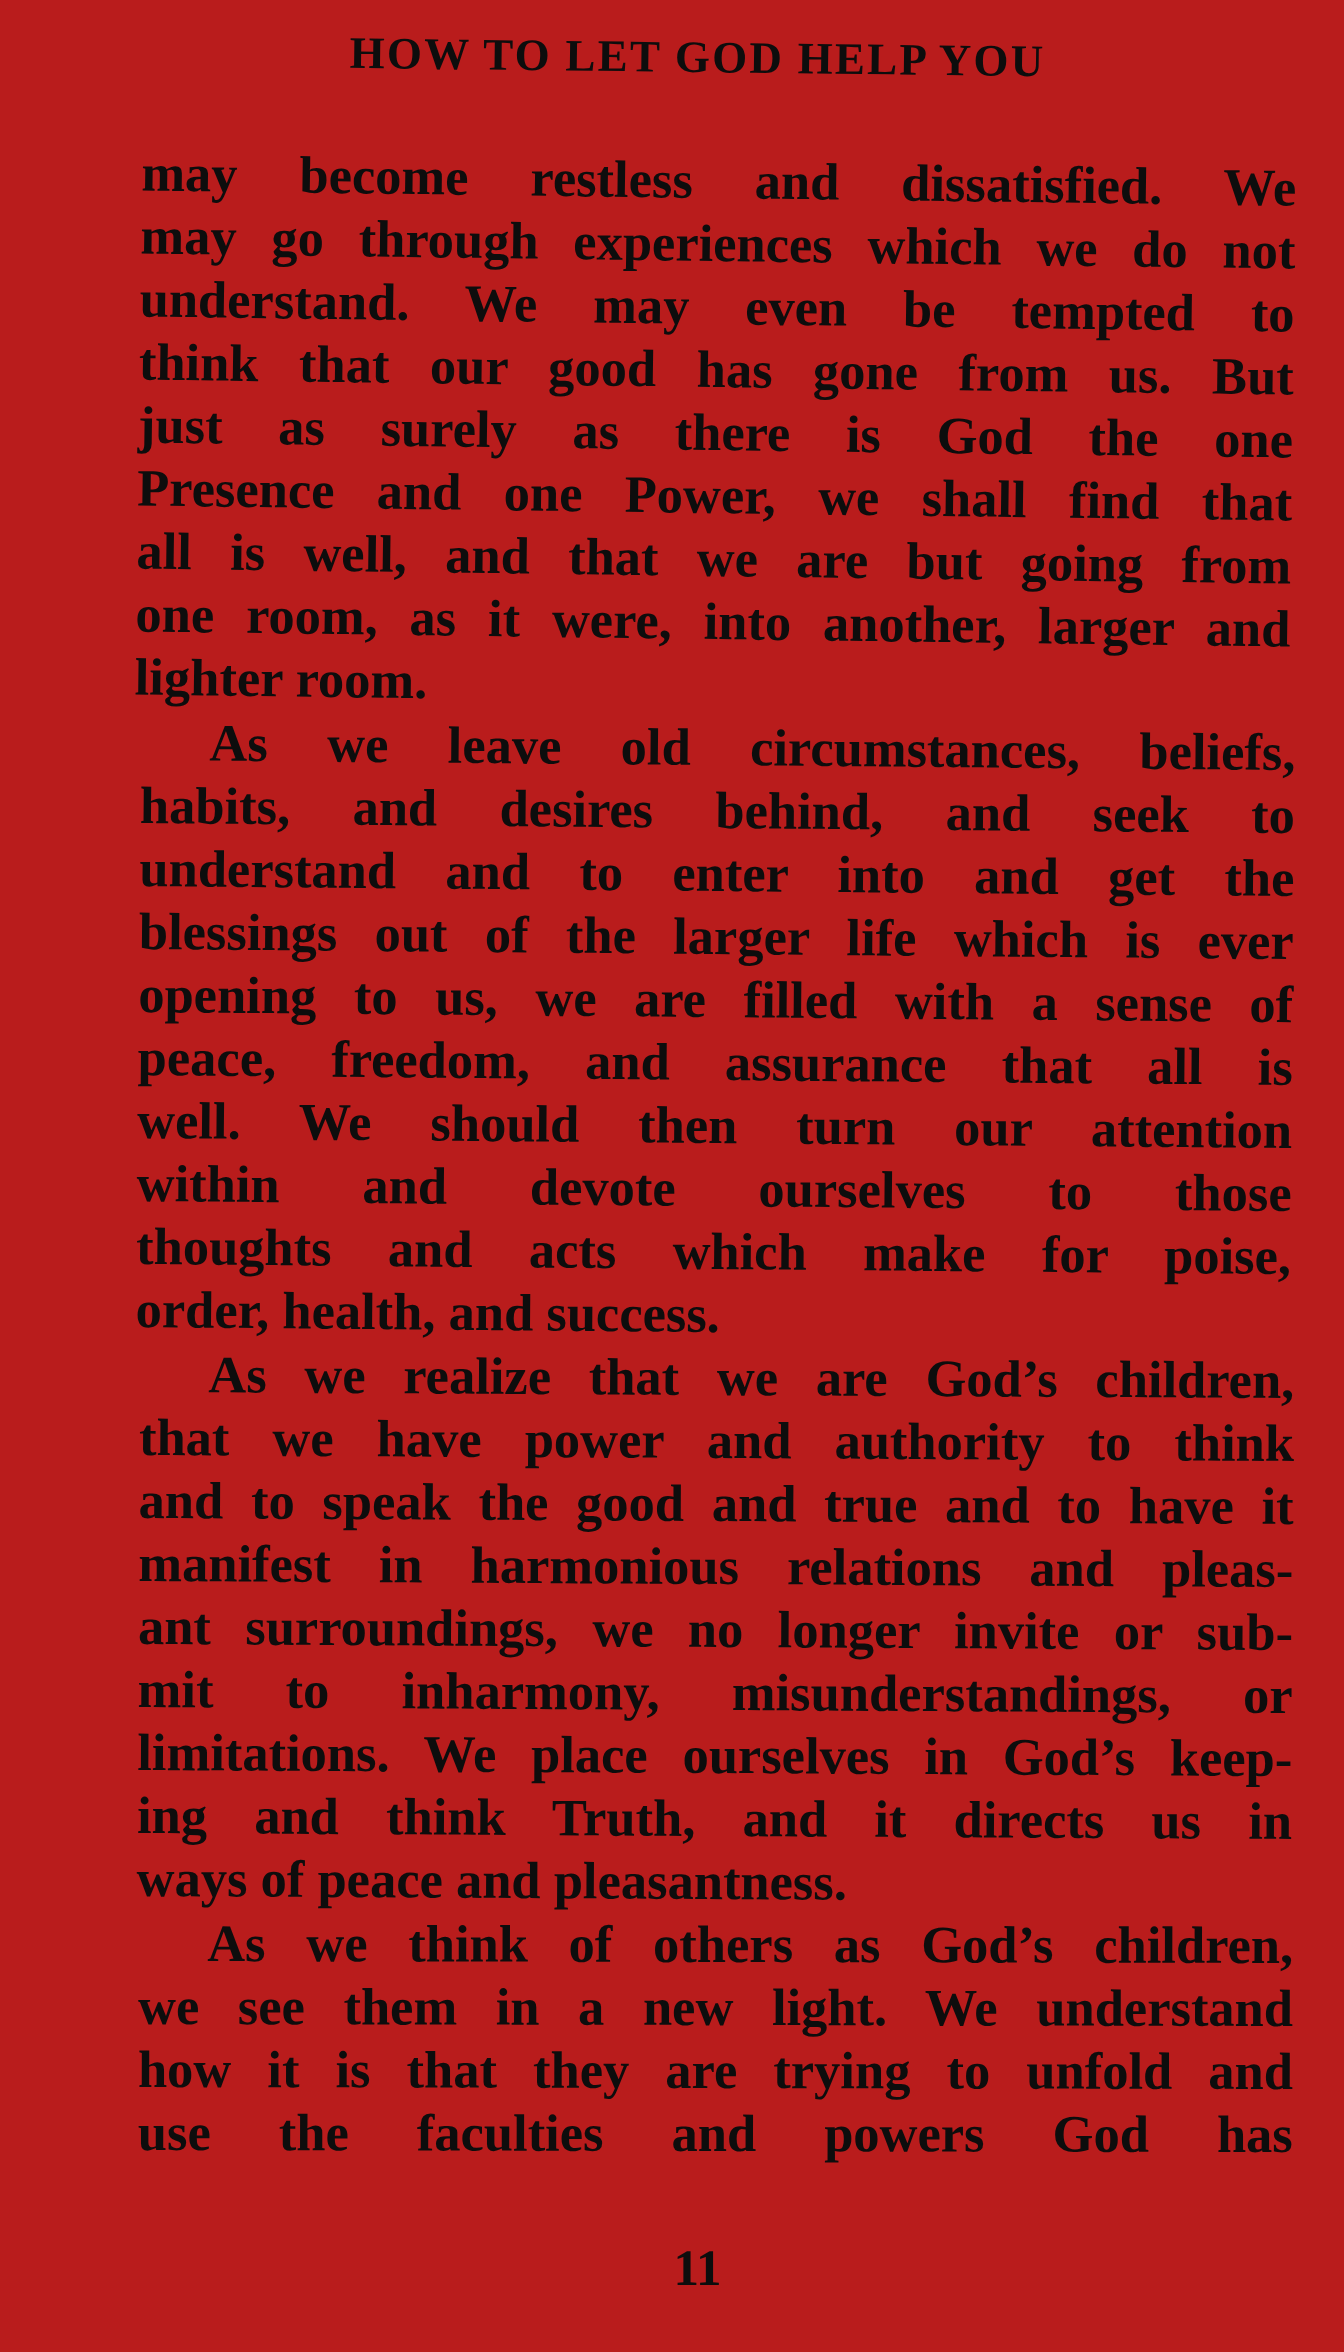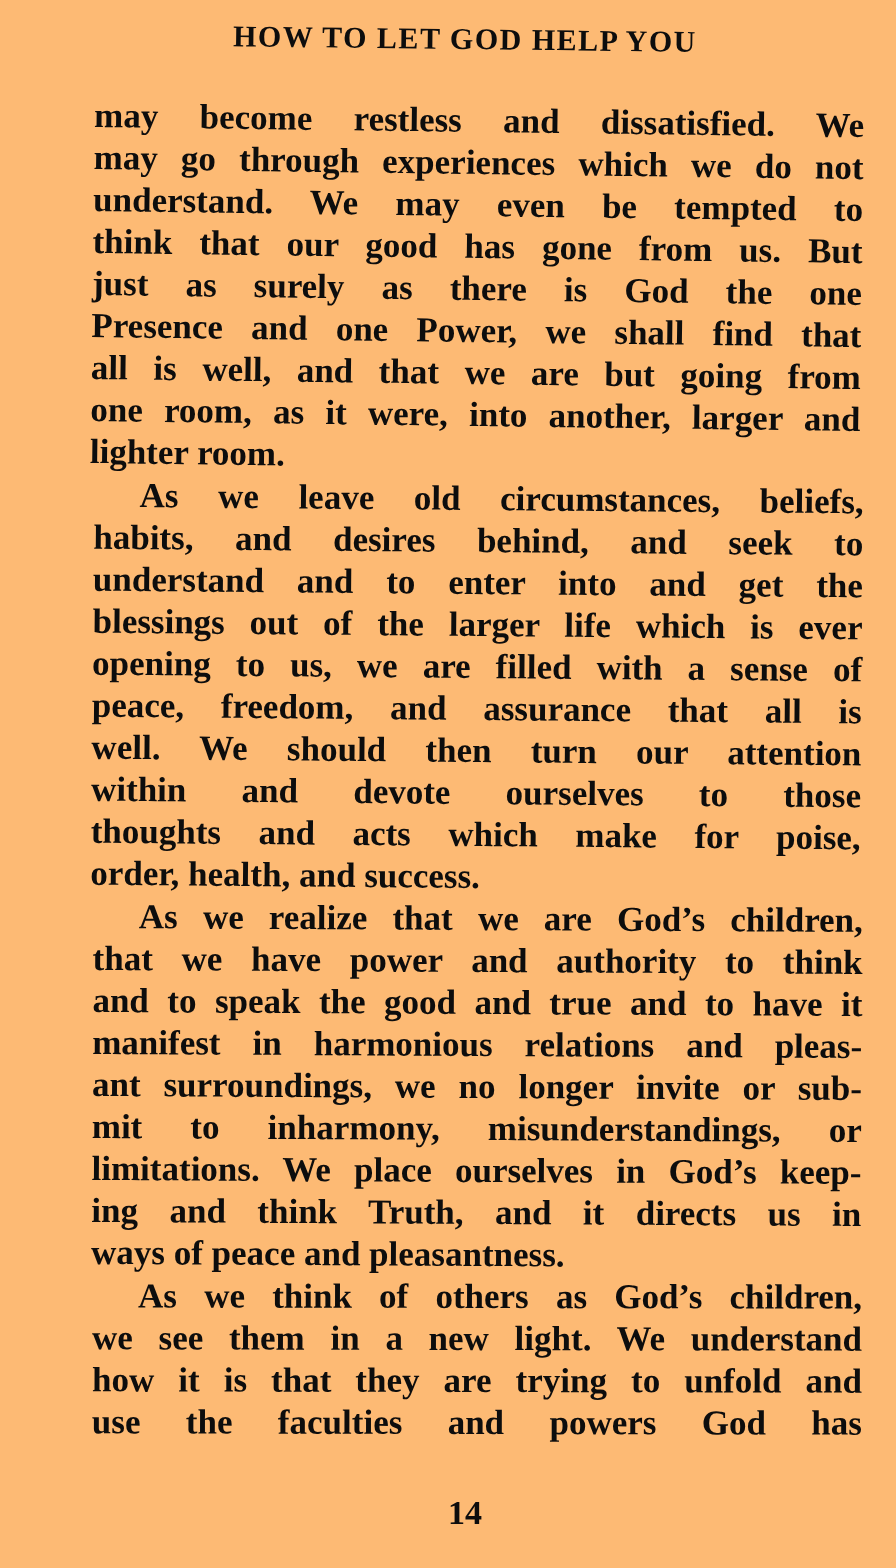--- a/index.html
+++ b/index.html
@@ -4,21 +4,21 @@
 <style>
   html, body {
     margin: 0;
     padding: 0;
     background: #ffffff;
   }
   .page {
     position: relative;
     width: 896px;
     height: 1568px;
-    background: #fdba74;
+    background: #b91c1c;
     color: #0d0d0d;
     font-family: "Liberation Serif", serif;
     font-weight: bold;
     overflow: hidden;
   }
   .header {
     position: absolute;
     top: 22px;
     left: 80px;
     width: 770px;
@@ -107,14 +107,14 @@
         <div class="line final">ways of peace and pleasantness.</div>
       </div>
       <div class="para">
         <div class="line indent">As we think of others as God’s children,</div>
         <div class="line">we see them in a new light. We understand</div>
         <div class="line">how it is that they are trying to unfold and</div>
         <div class="line">use the faculties and powers God has</div>
       </div>
     </div>
 
-  <div class="page-number">14</div>
+  <div class="page-number">11</div>
 </div>
 
 </body></html>

